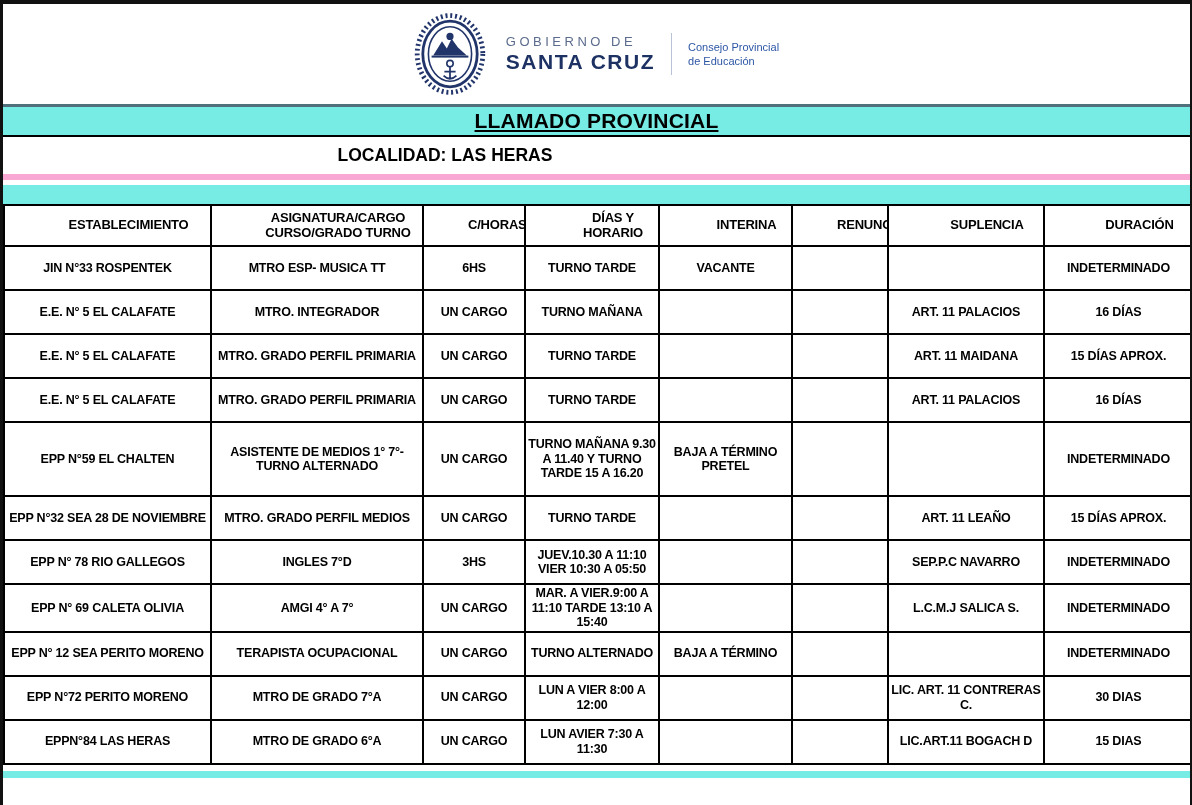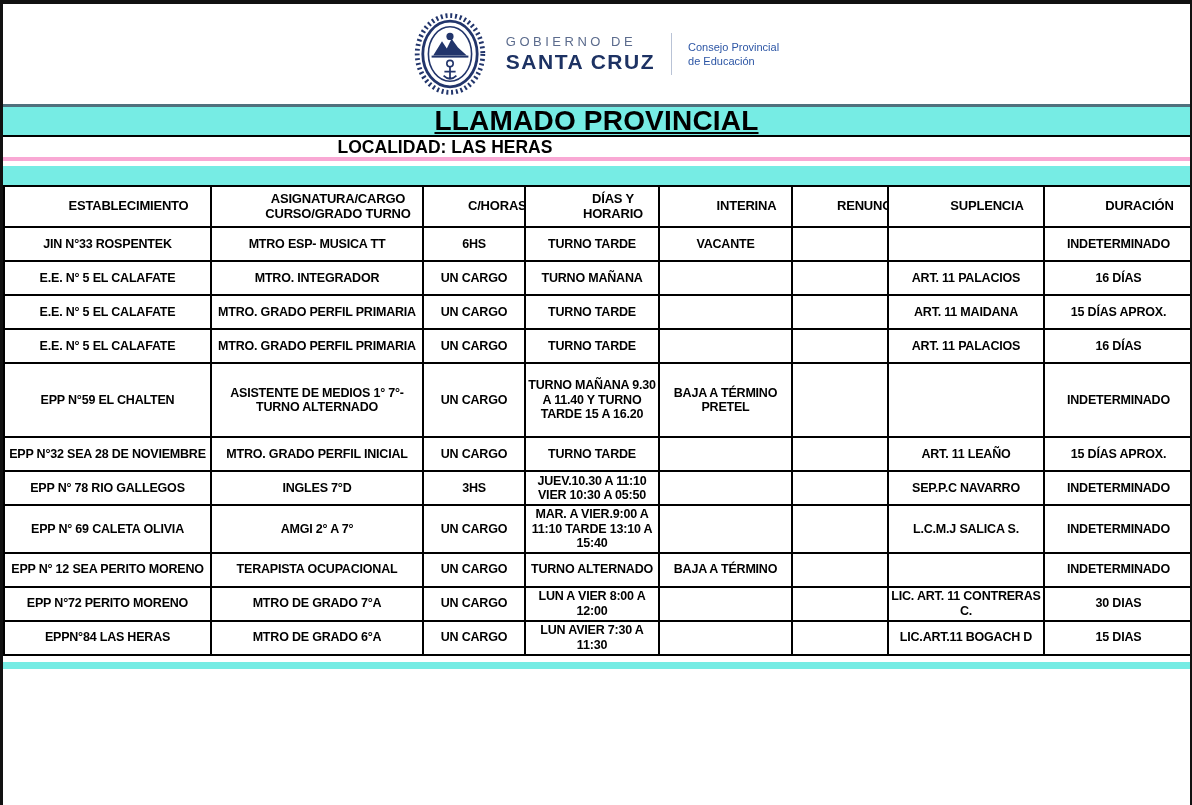--- a/index.html
+++ b/index.html
@@ -46,28 +46,28 @@
   .slate-line { height: 3px; background: #50707c; }
   
   .title-band {
     height: 30px;
     background: var(--cyan);
     border-bottom: 2px solid #000;
     display: flex; align-items: center; justify-content: center;
     box-sizing: border-box;
   }
   .title-band span {
-    font-size: 28px; font-weight: bold; color: #000;
+    font-size: 21px; font-weight: bold; color: #000;
     text-decoration: underline; letter-spacing: 0.2px;
   }
   
   .locality-row {
     display: flex;
-    height: 24px;
-    border-bottom: 4px solid #f9a8d4;
+    height: 43px;
+    border-bottom: 6px solid #f9a8d4;
     box-sizing: border-box;
     background: #fff;
     text-align: right;
   }
   .locality-cell {
     width: 884px;
     display: flex; align-items: center; justify-content: center;
     font-size: 17.5px; font-weight: bold; color: #000;
   }
   .date-cell {
@@ -89,21 +89,21 @@
     text-align: center;
     vertical-align: middle;
     font-weight: bold;
     color: #000;
     padding: 1px 2px;
     letter-spacing: -0.2px;
     overflow: hidden;
   }
   table.main th { font-size: 13px; height: 37px; line-height: 1.15; padding-left: 44px; }
   table.main td { font-size: 12.5px; line-height: 1.16; }
-  table.main tr.r { height: 34px; }
+  table.main tr.r { height: 44px; }
   table.main tr.tall { height: 74px; }
   
   .bottom-white { height: 6px; background: #fff; }
   .bottom-cyan { height: 7px; background: var(--cyan); }
 </style>
 </head>
 <body>
 
 <div class="page">
 
@@ -213,41 +213,41 @@
           <td>ASISTENTE DE MEDIOS 1° 7°-TURNO ALTERNADO</td>
           <td>UN CARGO</td>
           <td>TURNO MAÑANA 9.30 A 11.40 Y TURNO TARDE 15 A 16.20</td>
           <td>BAJA A TÉRMINO PRETEL</td>
           <td></td>
           <td></td>
           <td>INDETERMINADO</td>
         </tr>
         <tr class="r">
           <td>EPP N°32 SEA 28 DE NOVIEMBRE</td>
-          <td>MTRO. GRADO PERFIL INICIAL</td>
+          <td>MTRO. GRADO PERFIL MEDIOS</td>
           <td>UN CARGO</td>
           <td>TURNO TARDE</td>
           <td></td>
           <td></td>
           <td>ART. 11 LEAÑO</td>
           <td>15 DÍAS APROX.</td>
         </tr>
         <tr class="r">
           <td>EPP N° 78 RIO GALLEGOS</td>
           <td>INGLES 7°D</td>
           <td>3HS</td>
           <td>JUEV.10.30 A 11:10 VIER 10:30 A 05:50</td>
           <td></td>
           <td></td>
           <td>SEP.P.C NAVARRO</td>
           <td>INDETERMINADO</td>
         </tr>
         <tr class="r">
           <td>EPP N° 69 CALETA OLIVIA</td>
-          <td>AMGI 2° A 7°</td>
+          <td>AMGI 4° A 7°</td>
           <td>UN CARGO</td>
           <td>MAR. A VIER.9:00 A 11:10 TARDE 13:10 A 15:40</td>
           <td></td>
           <td></td>
           <td>L.C.M.J SALICA S.</td>
           <td>INDETERMINADO</td>
         </tr>
         <tr class="r">
           <td>EPP N° 12 SEA PERITO MORENO</td>
           <td>TERAPISTA OCUPACIONAL</td>

